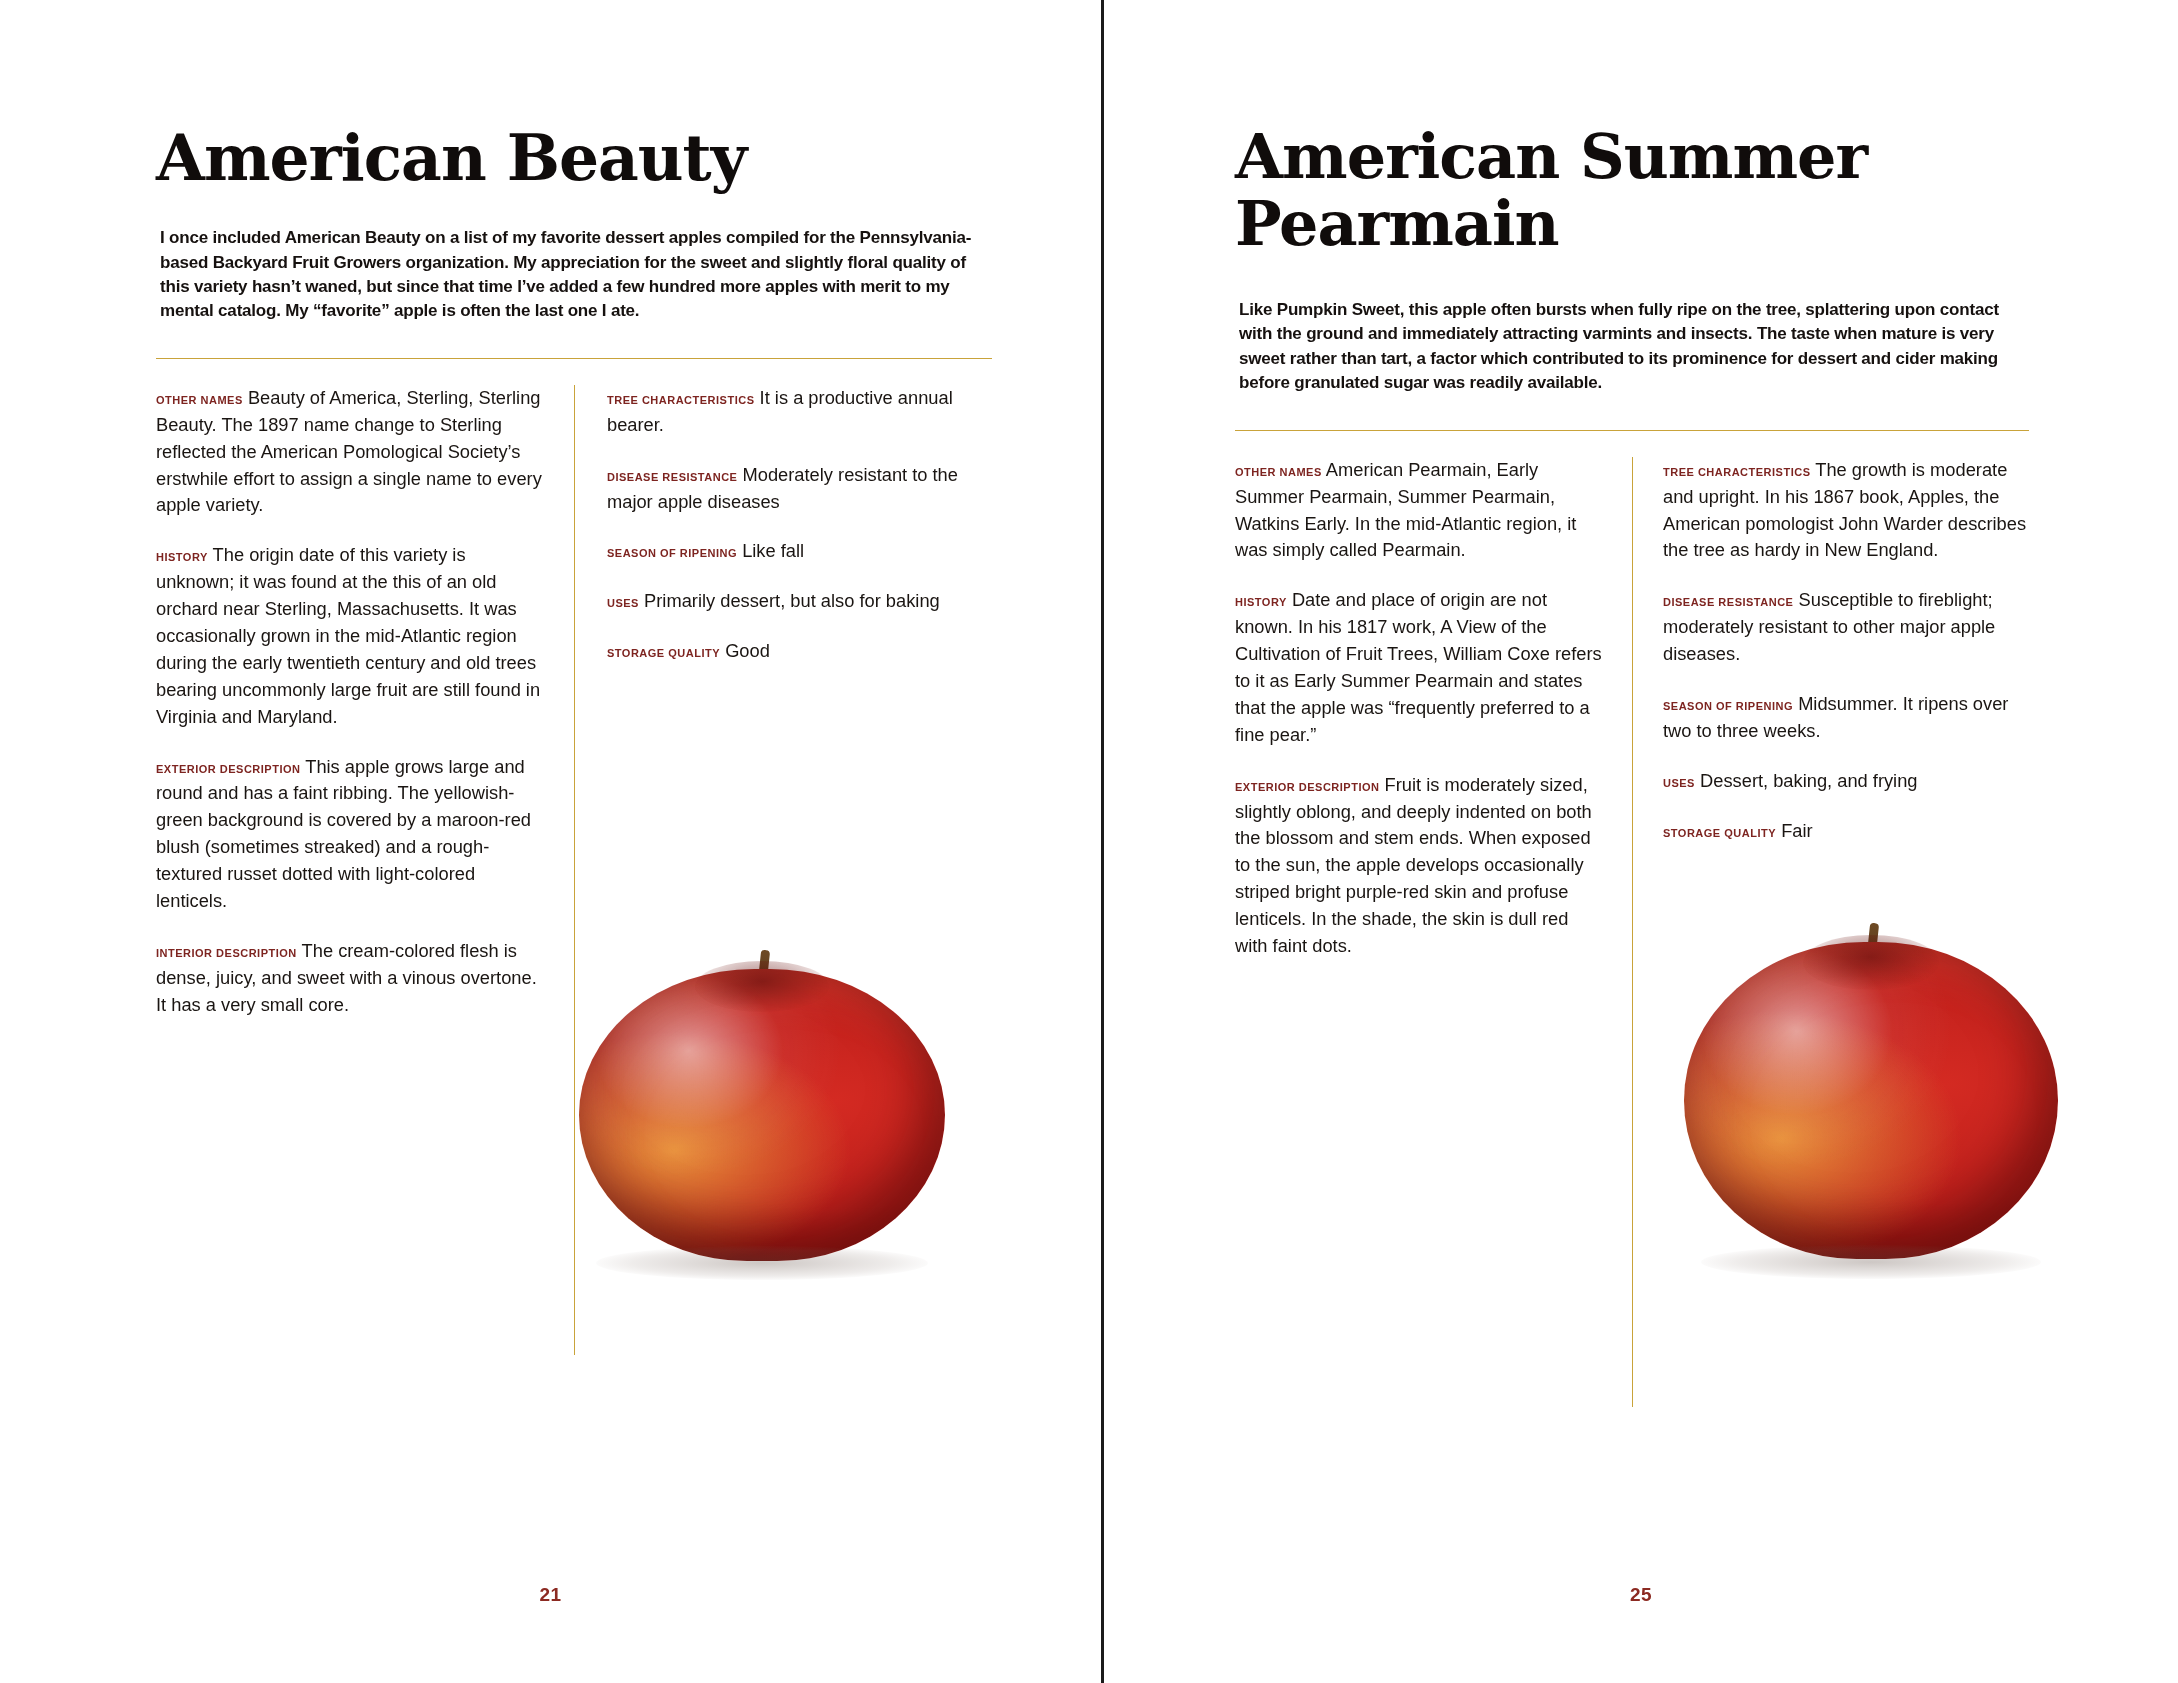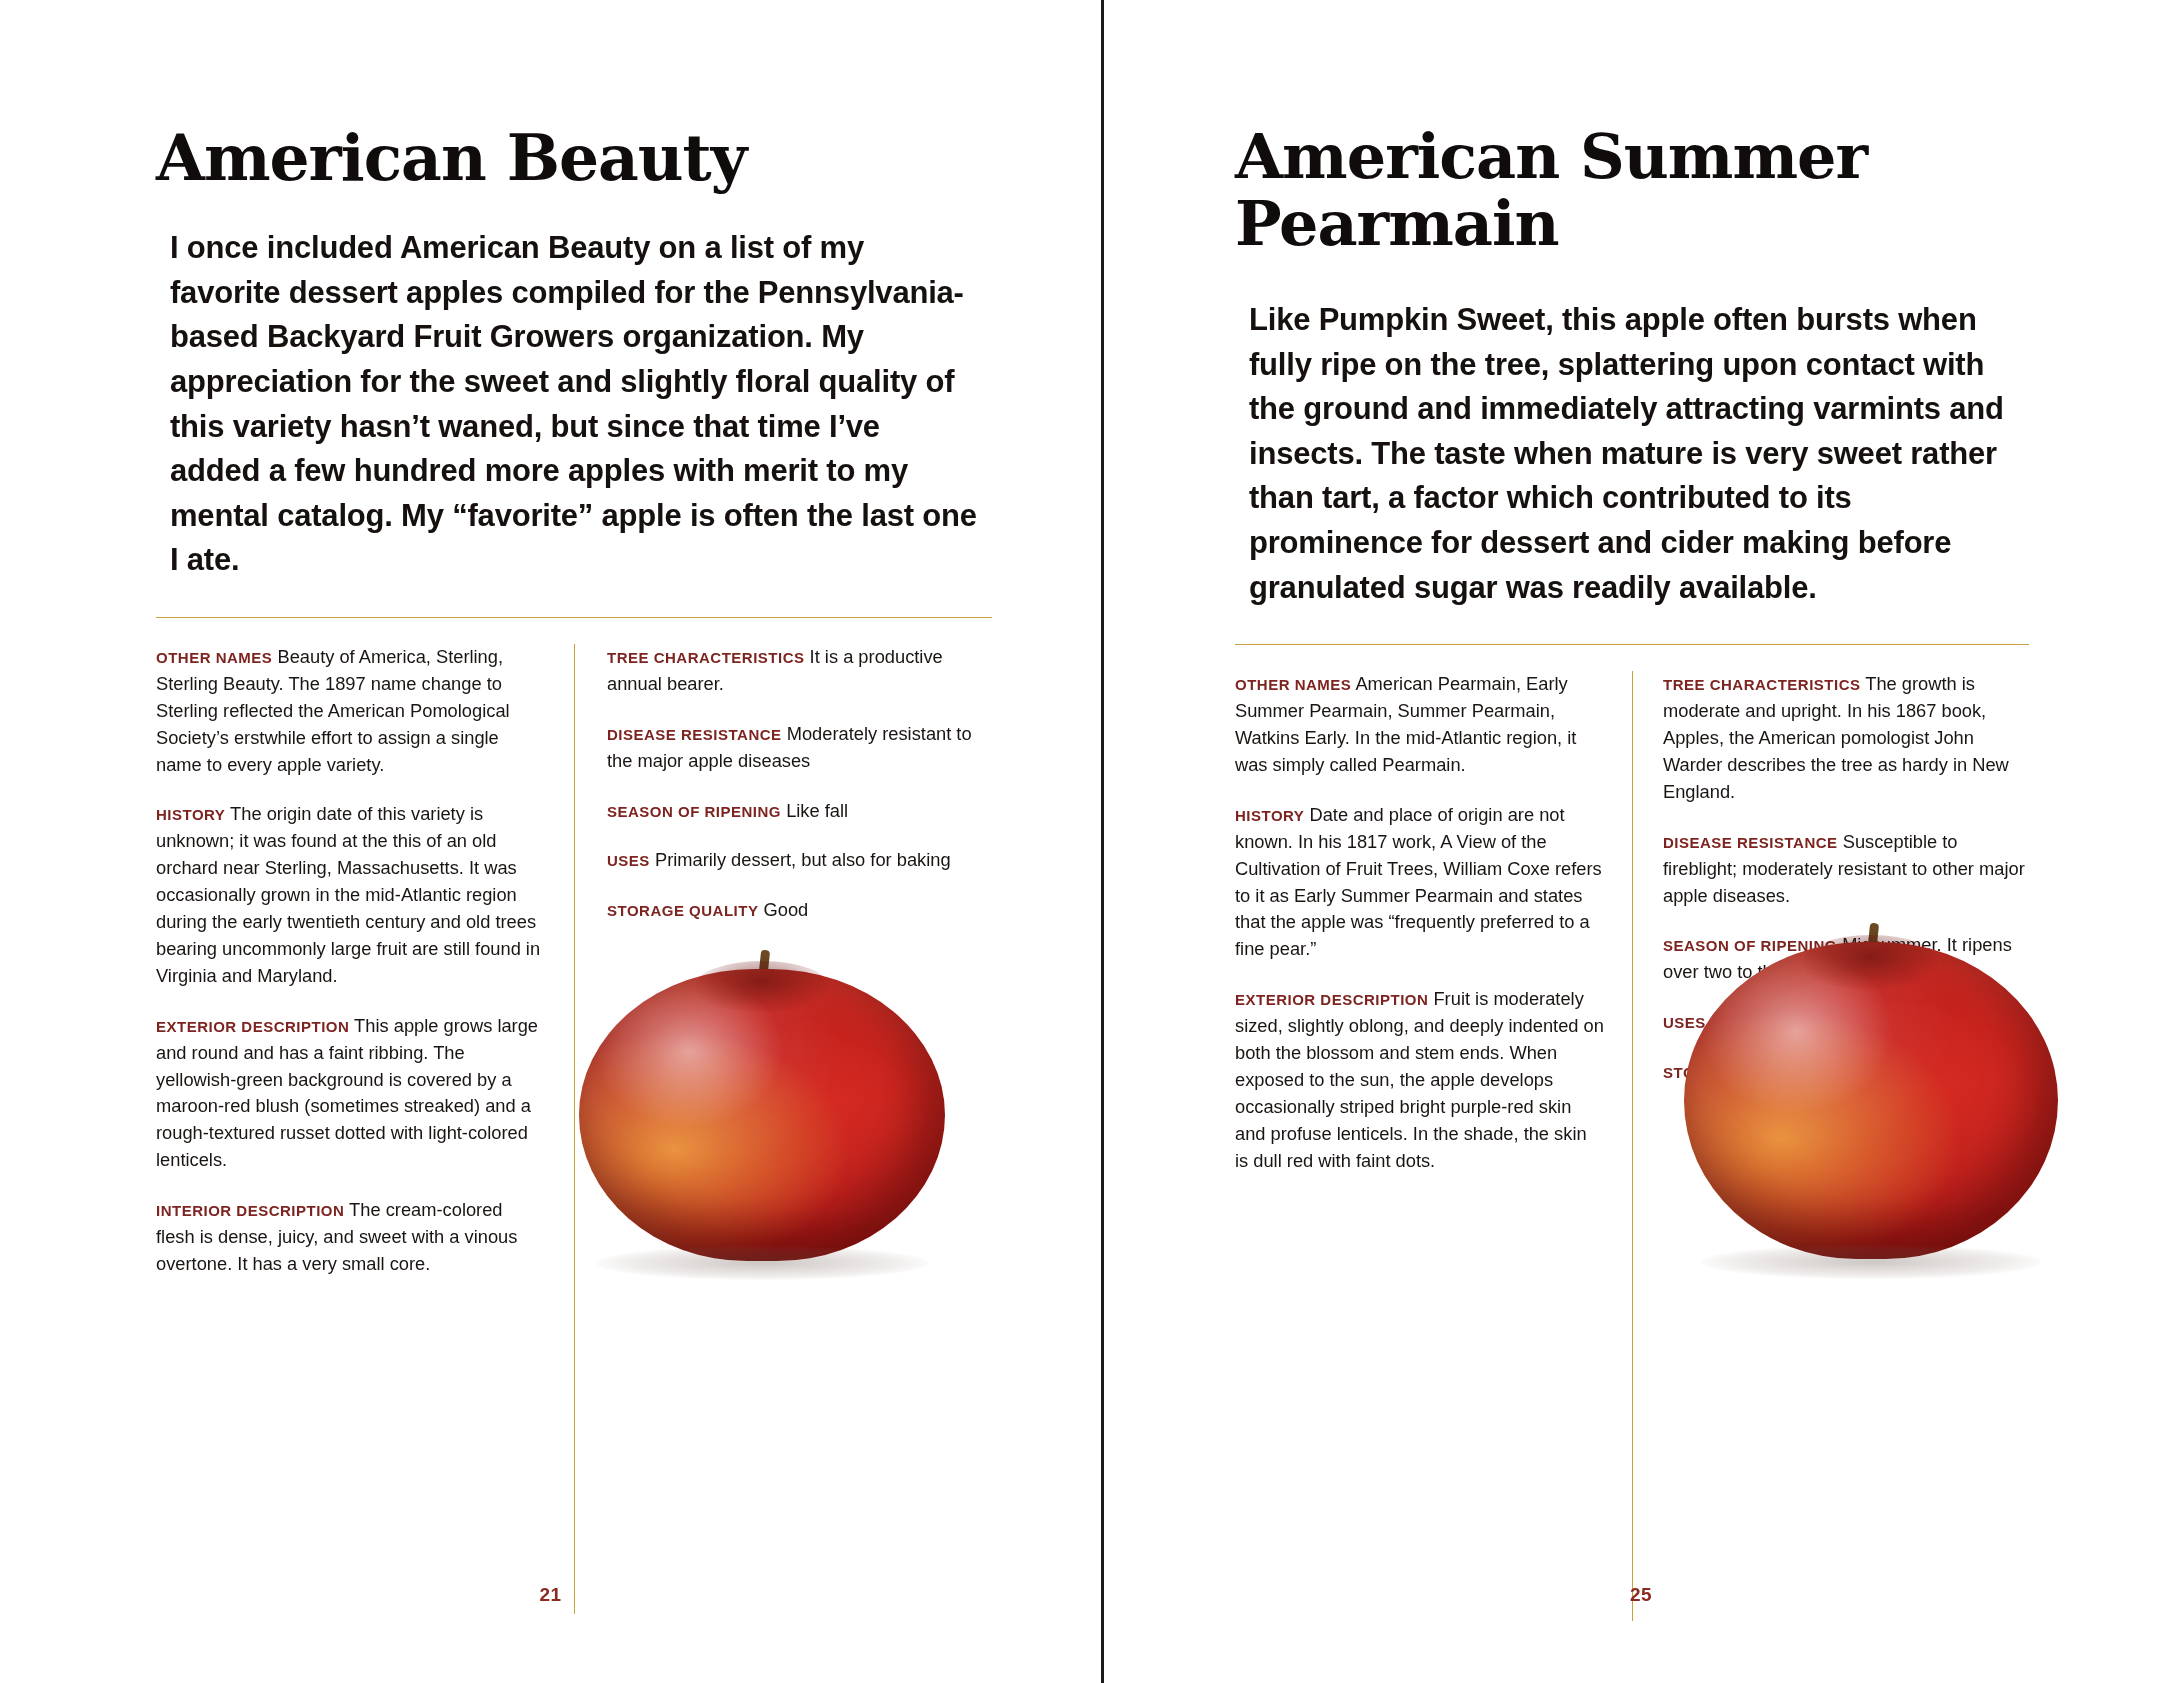--- a/index.html
+++ b/index.html
@@ -44,23 +44,23 @@
     margin: 0 0 34px 0;
     color: #100c0b;
   }
   .page-right h1.chapter-title {
     font-size: 62px;
     margin-bottom: 40px;
   }
   .intro {
     font-family: "Liberation Sans", sans-serif;
     font-weight: 700;
-    font-size: 31px;
+    font-size: 17px;
     line-height: 1.44;
-    margin: 14px;
+    margin: 4px;
     color: #16110f;
     letter-spacing: -0.2px;
   }
   .rule {
     border: 0;
     border-top: 1px solid #c9a33a;
     margin: 34px 0 0 0;
   }
   .columns {
     display: flex;
@@ -82,21 +82,21 @@
   }
   .page-right .col-left { padding-right: 28px; }
   .page-right .col-right { padding-left: 30px; min-height: 950px;}
   .entry {
     margin: 0 0 23px 0;
     font-size: 18.3px;
     line-height: 1.47;
     color: #1a1512;
   }
   .entry .lbl {
-    font-size: 15px;
+    font-size: 11px;
     letter-spacing: 0.5px;
     font-weight: 700;
     color: #7d2420;
     text-transform: uppercase;
   }
   .apple-wrap {
     position: absolute;
     pointer-events: none;
   }
   .apple-left {

